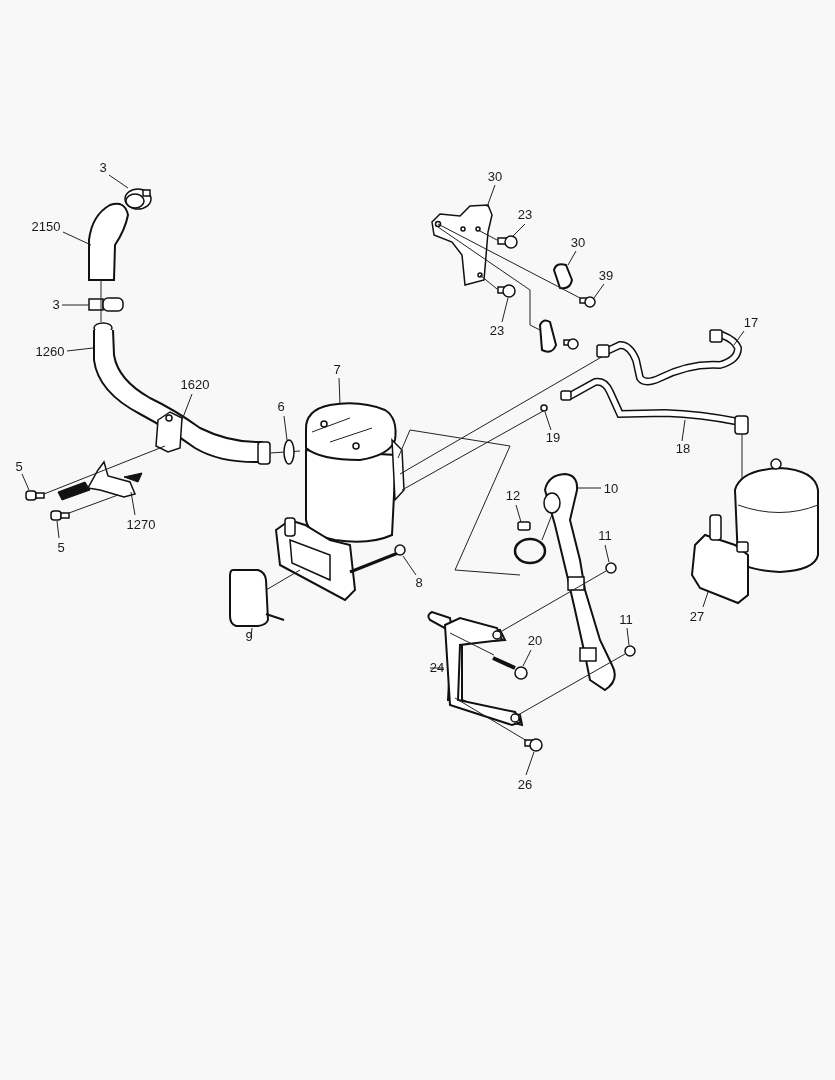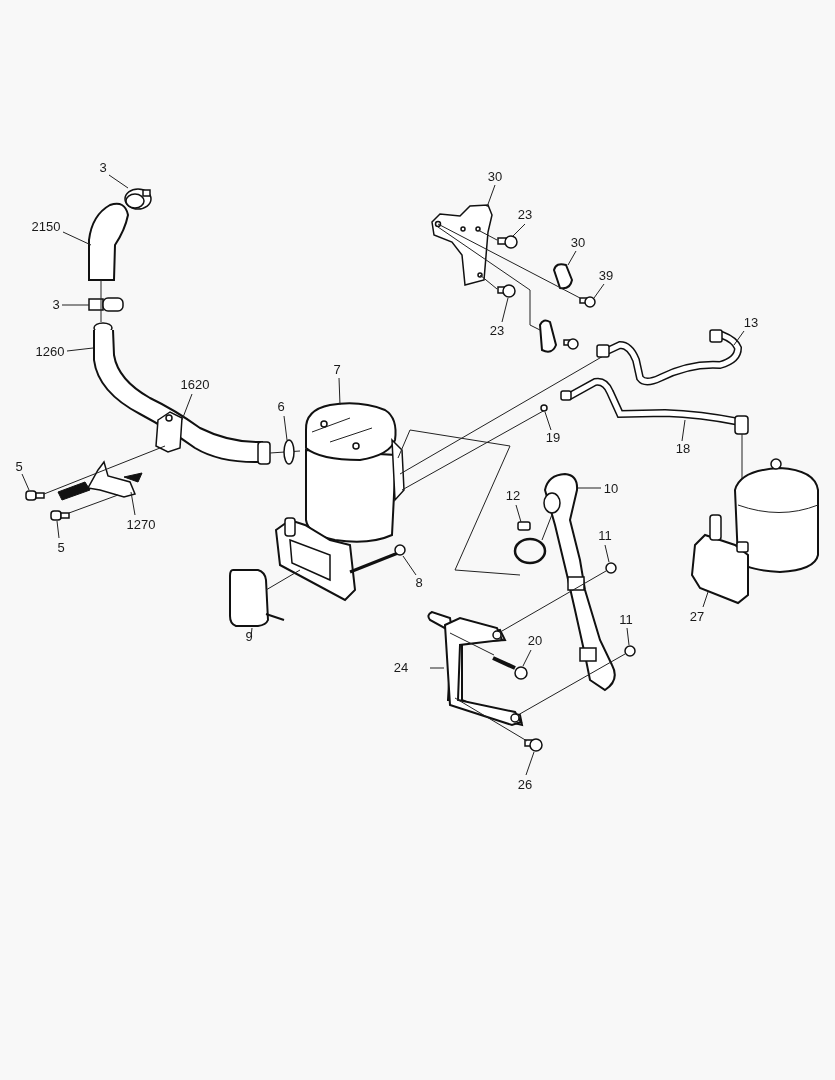--- a/index.html
+++ b/index.html
@@ -234,24 +234,24 @@
   <span class="lbl" style="left:61px;top:548px">5</span>
   <span class="lbl" style="left:281px;top:407px">6</span>
   <span class="lbl" style="left:337px;top:370px">7</span>
   <span class="lbl" style="left:419px;top:583px">8</span>
   <span class="lbl" style="left:249px;top:637px">9</span>
   <span class="lbl" style="left:495px;top:177px">30</span>
   <span class="lbl" style="left:525px;top:215px">23</span>
   <span class="lbl" style="left:578px;top:243px">30</span>
   <span class="lbl" style="left:606px;top:276px">39</span>
   <span class="lbl" style="left:497px;top:331px">23</span>
-  <span class="lbl" style="left:751px;top:323px">13</span>
+  <span class="lbl" style="left:751px;top:323px">17</span>
   <span class="lbl" style="left:553px;top:438px">19</span>
   <span class="lbl" style="left:683px;top:449px">18</span>
   <span class="lbl" style="left:611px;top:489px">10</span>
   <span class="lbl" style="left:513px;top:496px">12</span>
   <span class="lbl" style="left:605px;top:536px">11</span>
   <span class="lbl" style="left:626px;top:620px">11</span>
   <span class="lbl" style="left:697px;top:617px">27</span>
   <span class="lbl" style="left:535px;top:641px">20</span>
-  <span class="lbl" style="left:401px;top:668px">24</span>
+  <span class="lbl" style="left:437px;top:668px">24</span>
   <span class="lbl" style="left:525px;top:785px">26</span>
 </div>
 
 </body></html>

